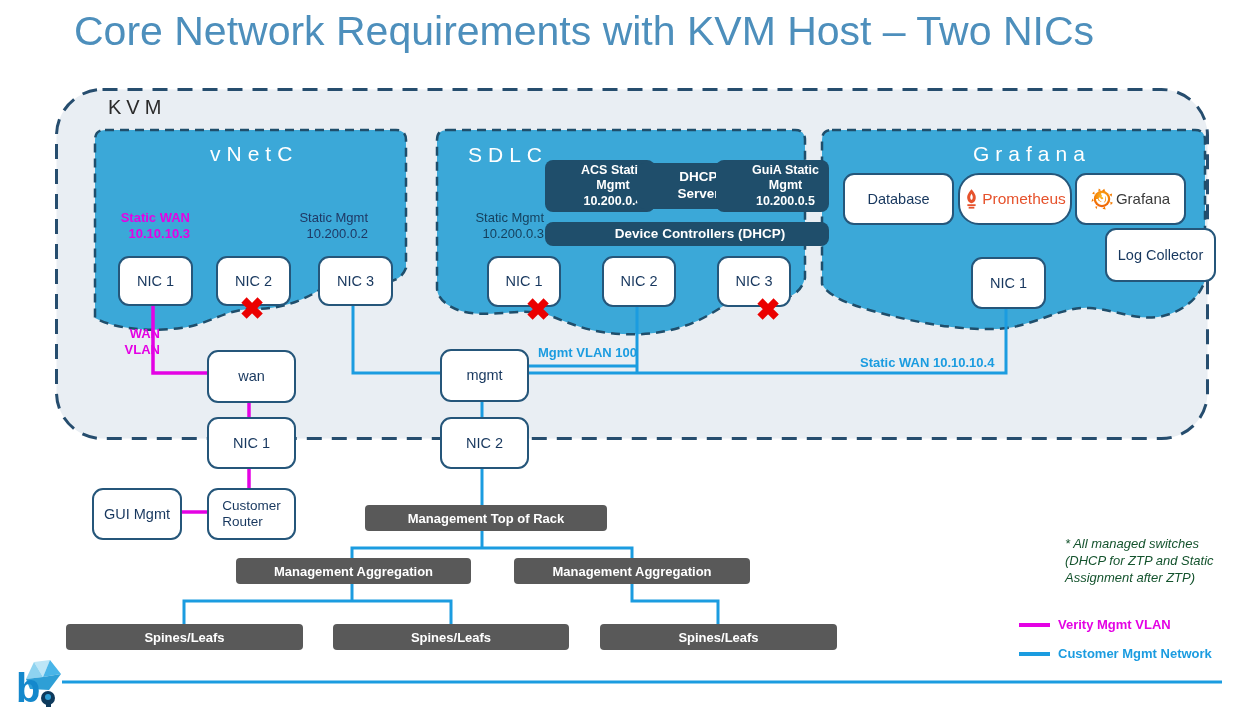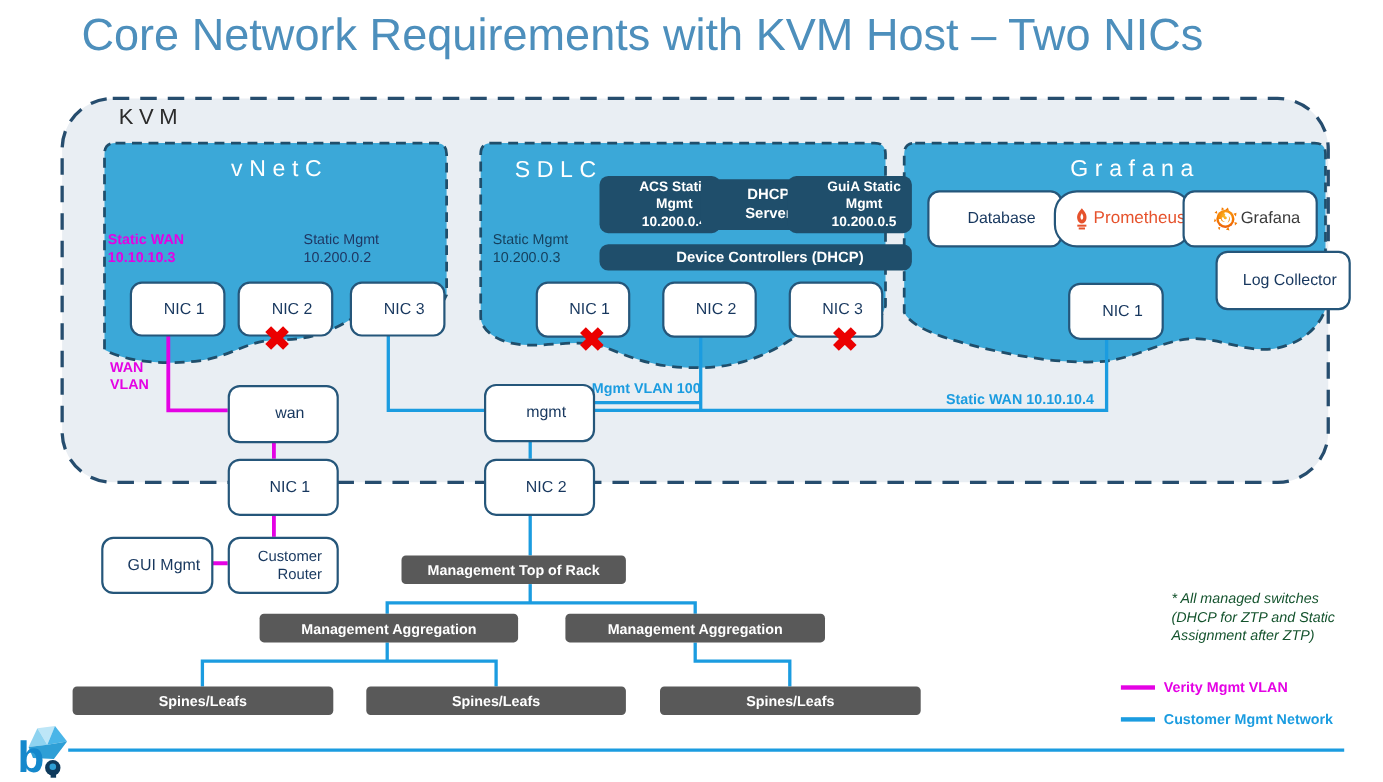--- a/index.html
+++ b/index.html
@@ -4,29 +4,29 @@
 <style>
   html,body{margin:0;padding:0;background:#fff;}
   .canvas{position:relative;width:1257px;height:711px;background:#ffffff;
           font-family:"Liberation Sans",sans-serif;overflow:hidden;}
   .abs{position:absolute;}
   .title{position:absolute;left:74px;top:8px;font-size:41px;color:var(--title);white-space:nowrap;}
   .kvm-label{position:absolute;left:108px;top:96px;font-size:20px;letter-spacing:5px;color:#2b2b2b;}
   .cloudtitle{position:absolute;color:#fff;font-size:21px;letter-spacing:6px;white-space:nowrap;}
   .wbox{position:absolute;background:#fff;border:2.5px solid var(--white_box_border);
         border-radius:11px;display:flex;align-items:center;justify-content:center;
-        color:var(--box_text);font-size:14.5px;text-align:right;line-height:1.15;white-space:pre-line;padding-left:12px;}
+        color:var(--box_text);font-size:14.5px;text-align:left;line-height:1.15;white-space:pre-line;}
   .navybox{position:absolute;background:var(--navy_box);border-radius:8px;display:flex;
         align-items:center;justify-content:center;color:#fff;font-size:12.5px;font-weight:bold;
         text-align:center;line-height:1.25;white-space:pre-line;padding-left:26px;}
   .graybar{position:absolute;background:var(--gray_bar);border-radius:4px;height:26px;
         display:flex;align-items:center;justify-content:center;color:#fff;font-size:13px;font-weight:bold;}
   .xmark{position:absolute;color:var(--red_x);font-size:30px;font-weight:bold;line-height:1;
         transform:translate(-50%,-50%);}
-  .lbl{position:absolute;text-align:left;white-space:pre-line;line-height:1.2;}
+  .lbl{position:absolute;text-align:right;white-space:pre-line;line-height:1.2;}
   .lbl-magenta{color:var(--magenta);font-weight:bold;font-size:13px;}
   .lbl-navy{color:#1F3864;font-size:13px;}
   .lbl-cloudnavy{color:#153F5C;font-size:13px;}
   .lbl-blue{color:var(--blue_line);font-weight:bold;font-size:13px;white-space:nowrap;}
   .note{position:absolute;left:1065px;top:536px;width:160px;font-style:italic;font-size:13px;
         color:#14532d;line-height:1.3;white-space:pre-line;}
   .legend-swatch{position:absolute;width:31px;height:4px;}
   .legend-label{position:absolute;font-size:13px;font-weight:bold;white-space:nowrap;}
   .promtext{color:var(--prometheus);font-size:15.5px;}
   .graftext{color:#3a3a3a;font-size:15px;}
@@ -158,21 +158,21 @@
 
   <div class="wbox" style="left:207px;top:350px;width:85px;height:49px;">wan</div>
   <div class="wbox" style="left:440px;top:349px;width:85px;height:49px;">mgmt</div>
   <div class="wbox" style="left:207px;top:417px;width:85px;height:48px;">NIC 1</div>
   <div class="wbox" style="left:440px;top:417px;width:85px;height:48px;">NIC 2</div>
 
   <div class="wbox" style="left:92px;top:488px;width:86px;height:48px;">GUI Mgmt</div>
   <div class="wbox" style="left:207px;top:488px;width:85px;height:48px;font-size:13.5px;">Customer
 Router</div>
 
-  <div class="graybar" style="left:365px;top:505px;width:204px;">Management Top of Rack</div>
+  <div class="graybar" style="left:365px;top:505px;width:242px;">Management Top of Rack</div>
   <div class="graybar" style="left:236px;top:558px;width:235px;">Management Aggregation</div>
   <div class="graybar" style="left:514px;top:558px;width:236px;">Management Aggregation</div>
   <div class="graybar" style="left:66px;top:624px;width:237px;">Spines/Leafs</div>
   <div class="graybar" style="left:333px;top:624px;width:236px;">Spines/Leafs</div>
   <div class="graybar" style="left:600px;top:624px;width:237px;">Spines/Leafs</div>
 
   <div class="note">* All managed switches
 (DHCP for ZTP and Static
 Assignment after ZTP)</div>
   <div class="legend-swatch" style="left:1019px;top:623px;background:var(--magenta);"></div>

